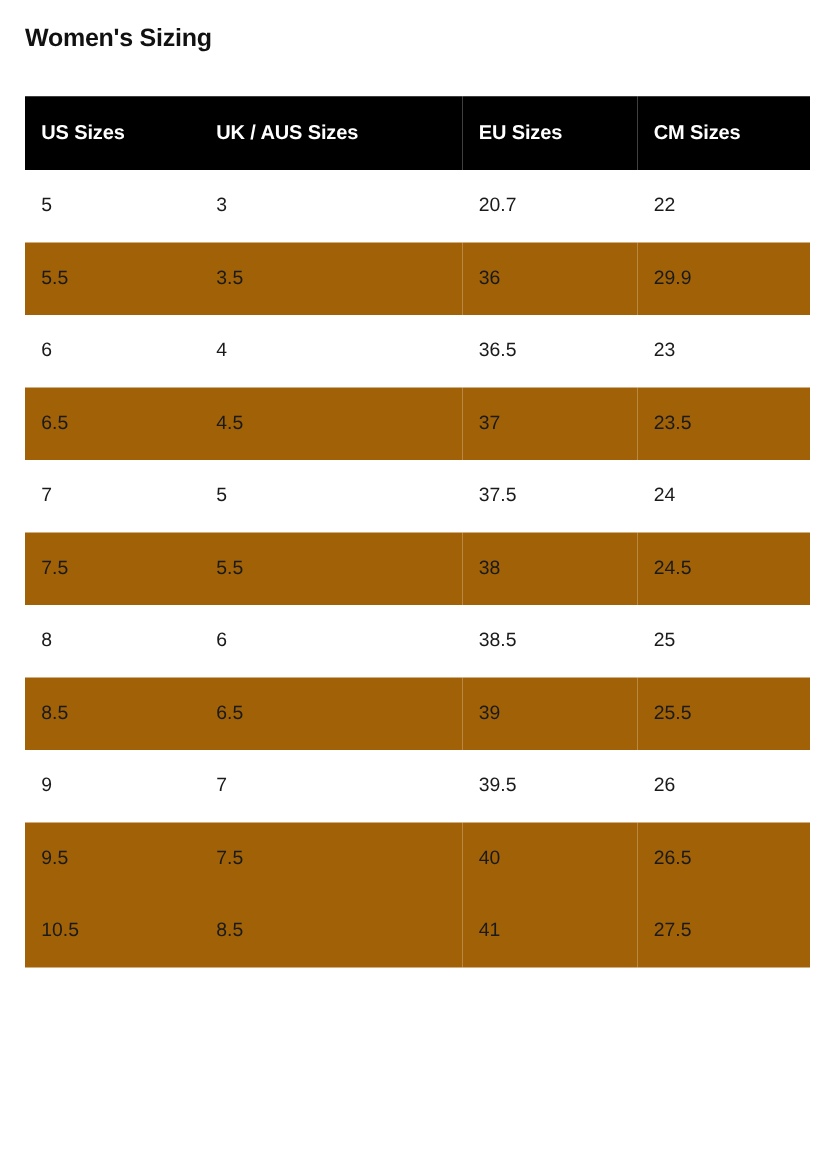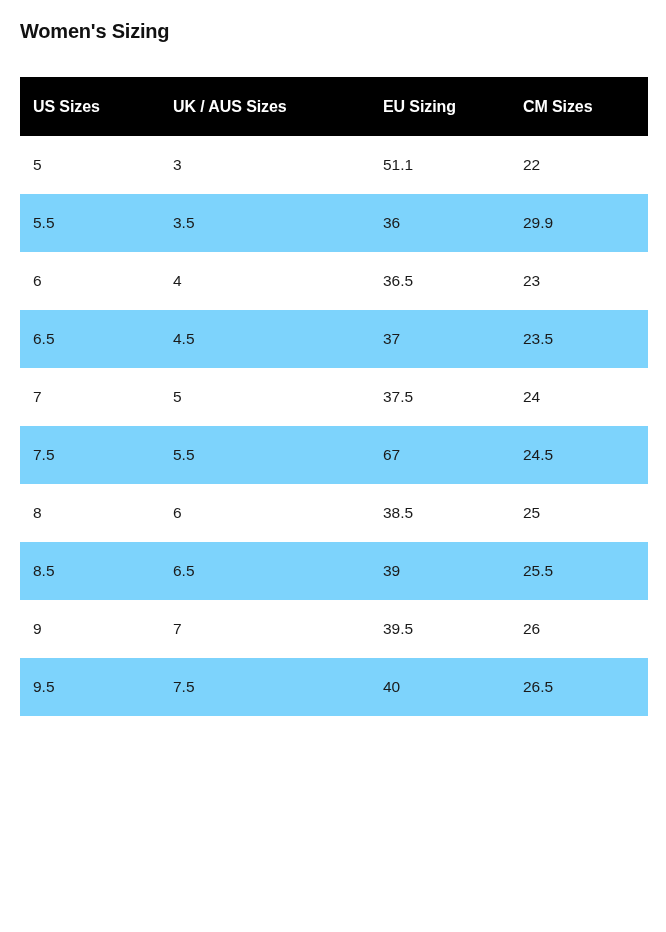--- a/index.html
+++ b/index.html
@@ -59,21 +59,21 @@
     vertical-align: middle;
     font-size: 15.5px;
     font-weight: normal;
     color: #1a1a1a;
     white-space: nowrap;
   }
   .size-table tbody tr.row-odd {
     background: #ffffff;
   }
   .size-table tbody tr.row-even {
-    background: #7dd3fc;
+    background: #a16207;
   }
   .col-us   { width: 140px; }
   .col-uk   { width: 210px; }
   .col-eu   { width: 140px; }
   .col-cm   { width: 138px; }
 </style>
 </head>
 <body>
 
 <div class="page">
@@ -84,29 +84,29 @@
     <colgroup>
       <col class="col-us">
       <col class="col-uk">
       <col class="col-eu">
       <col class="col-cm">
     </colgroup>
     <thead>
       <tr>
         <th>US Sizes</th>
         <th>UK / AUS Sizes</th>
-        <th>EU Sizing</th>
+        <th>EU Sizes</th>
         <th>CM Sizes</th>
       </tr>
     </thead>
     <tbody>
       <tr class="row-odd">
         <td>5</td>
         <td>3</td>
-        <td>51.1</td>
+        <td>20.7</td>
         <td>22</td>
       </tr>
       <tr class="row-even">
         <td>5.5</td>
         <td>3.5</td>
         <td>36</td>
         <td>29.9</td>
       </tr>
       <tr class="row-odd">
         <td>6</td>
@@ -122,21 +122,21 @@
       </tr>
       <tr class="row-odd">
         <td>7</td>
         <td>5</td>
         <td>37.5</td>
         <td>24</td>
       </tr>
       <tr class="row-even">
         <td>7.5</td>
         <td>5.5</td>
-        <td>67</td>
+        <td>38</td>
         <td>24.5</td>
       </tr>
       <tr class="row-odd">
         <td>8</td>
         <td>6</td>
         <td>38.5</td>
         <td>25</td>
       </tr>
       <tr class="row-even">
         <td>8.5</td>
@@ -149,16 +149,22 @@
         <td>7</td>
         <td>39.5</td>
         <td>26</td>
       </tr>
       <tr class="row-even">
         <td>9.5</td>
         <td>7.5</td>
         <td>40</td>
         <td>26.5</td>
       </tr>
+      <tr class="row-even">
+        <td>10.5</td>
+        <td>8.5</td>
+        <td>41</td>
+        <td>27.5</td>
+      </tr>
     </tbody>
   </table>
 
 </div>
 
 </body></html>

